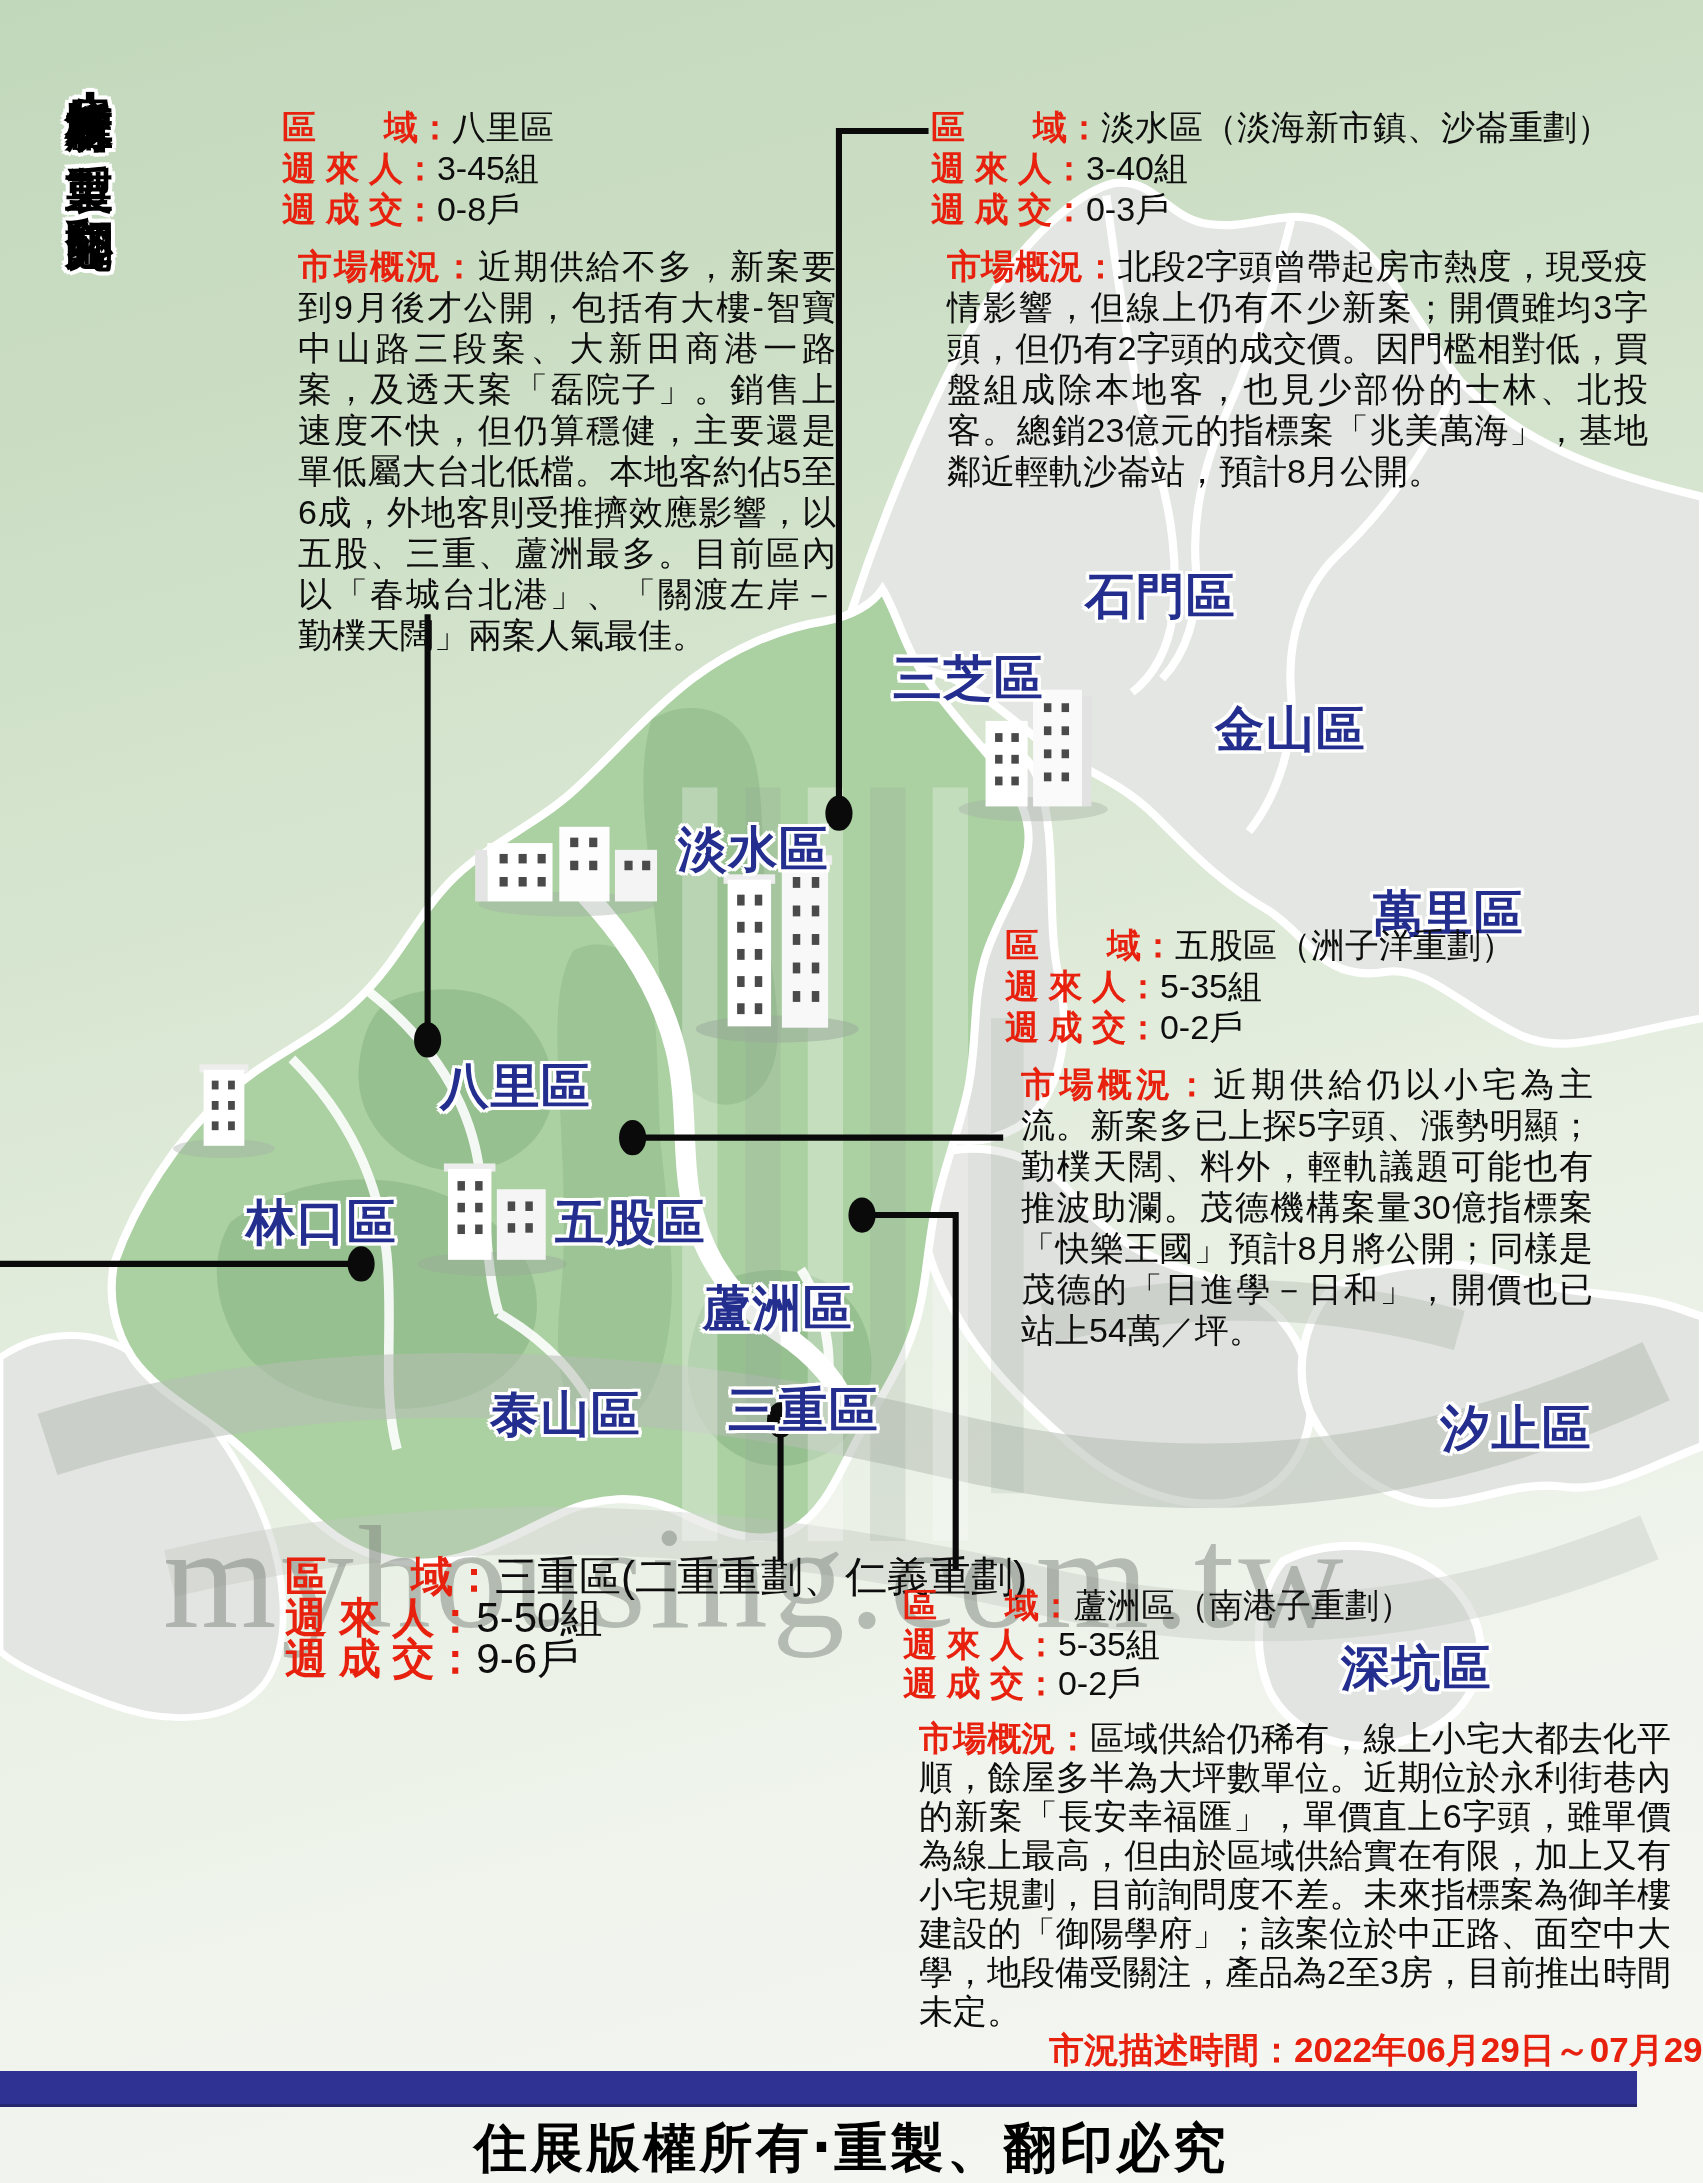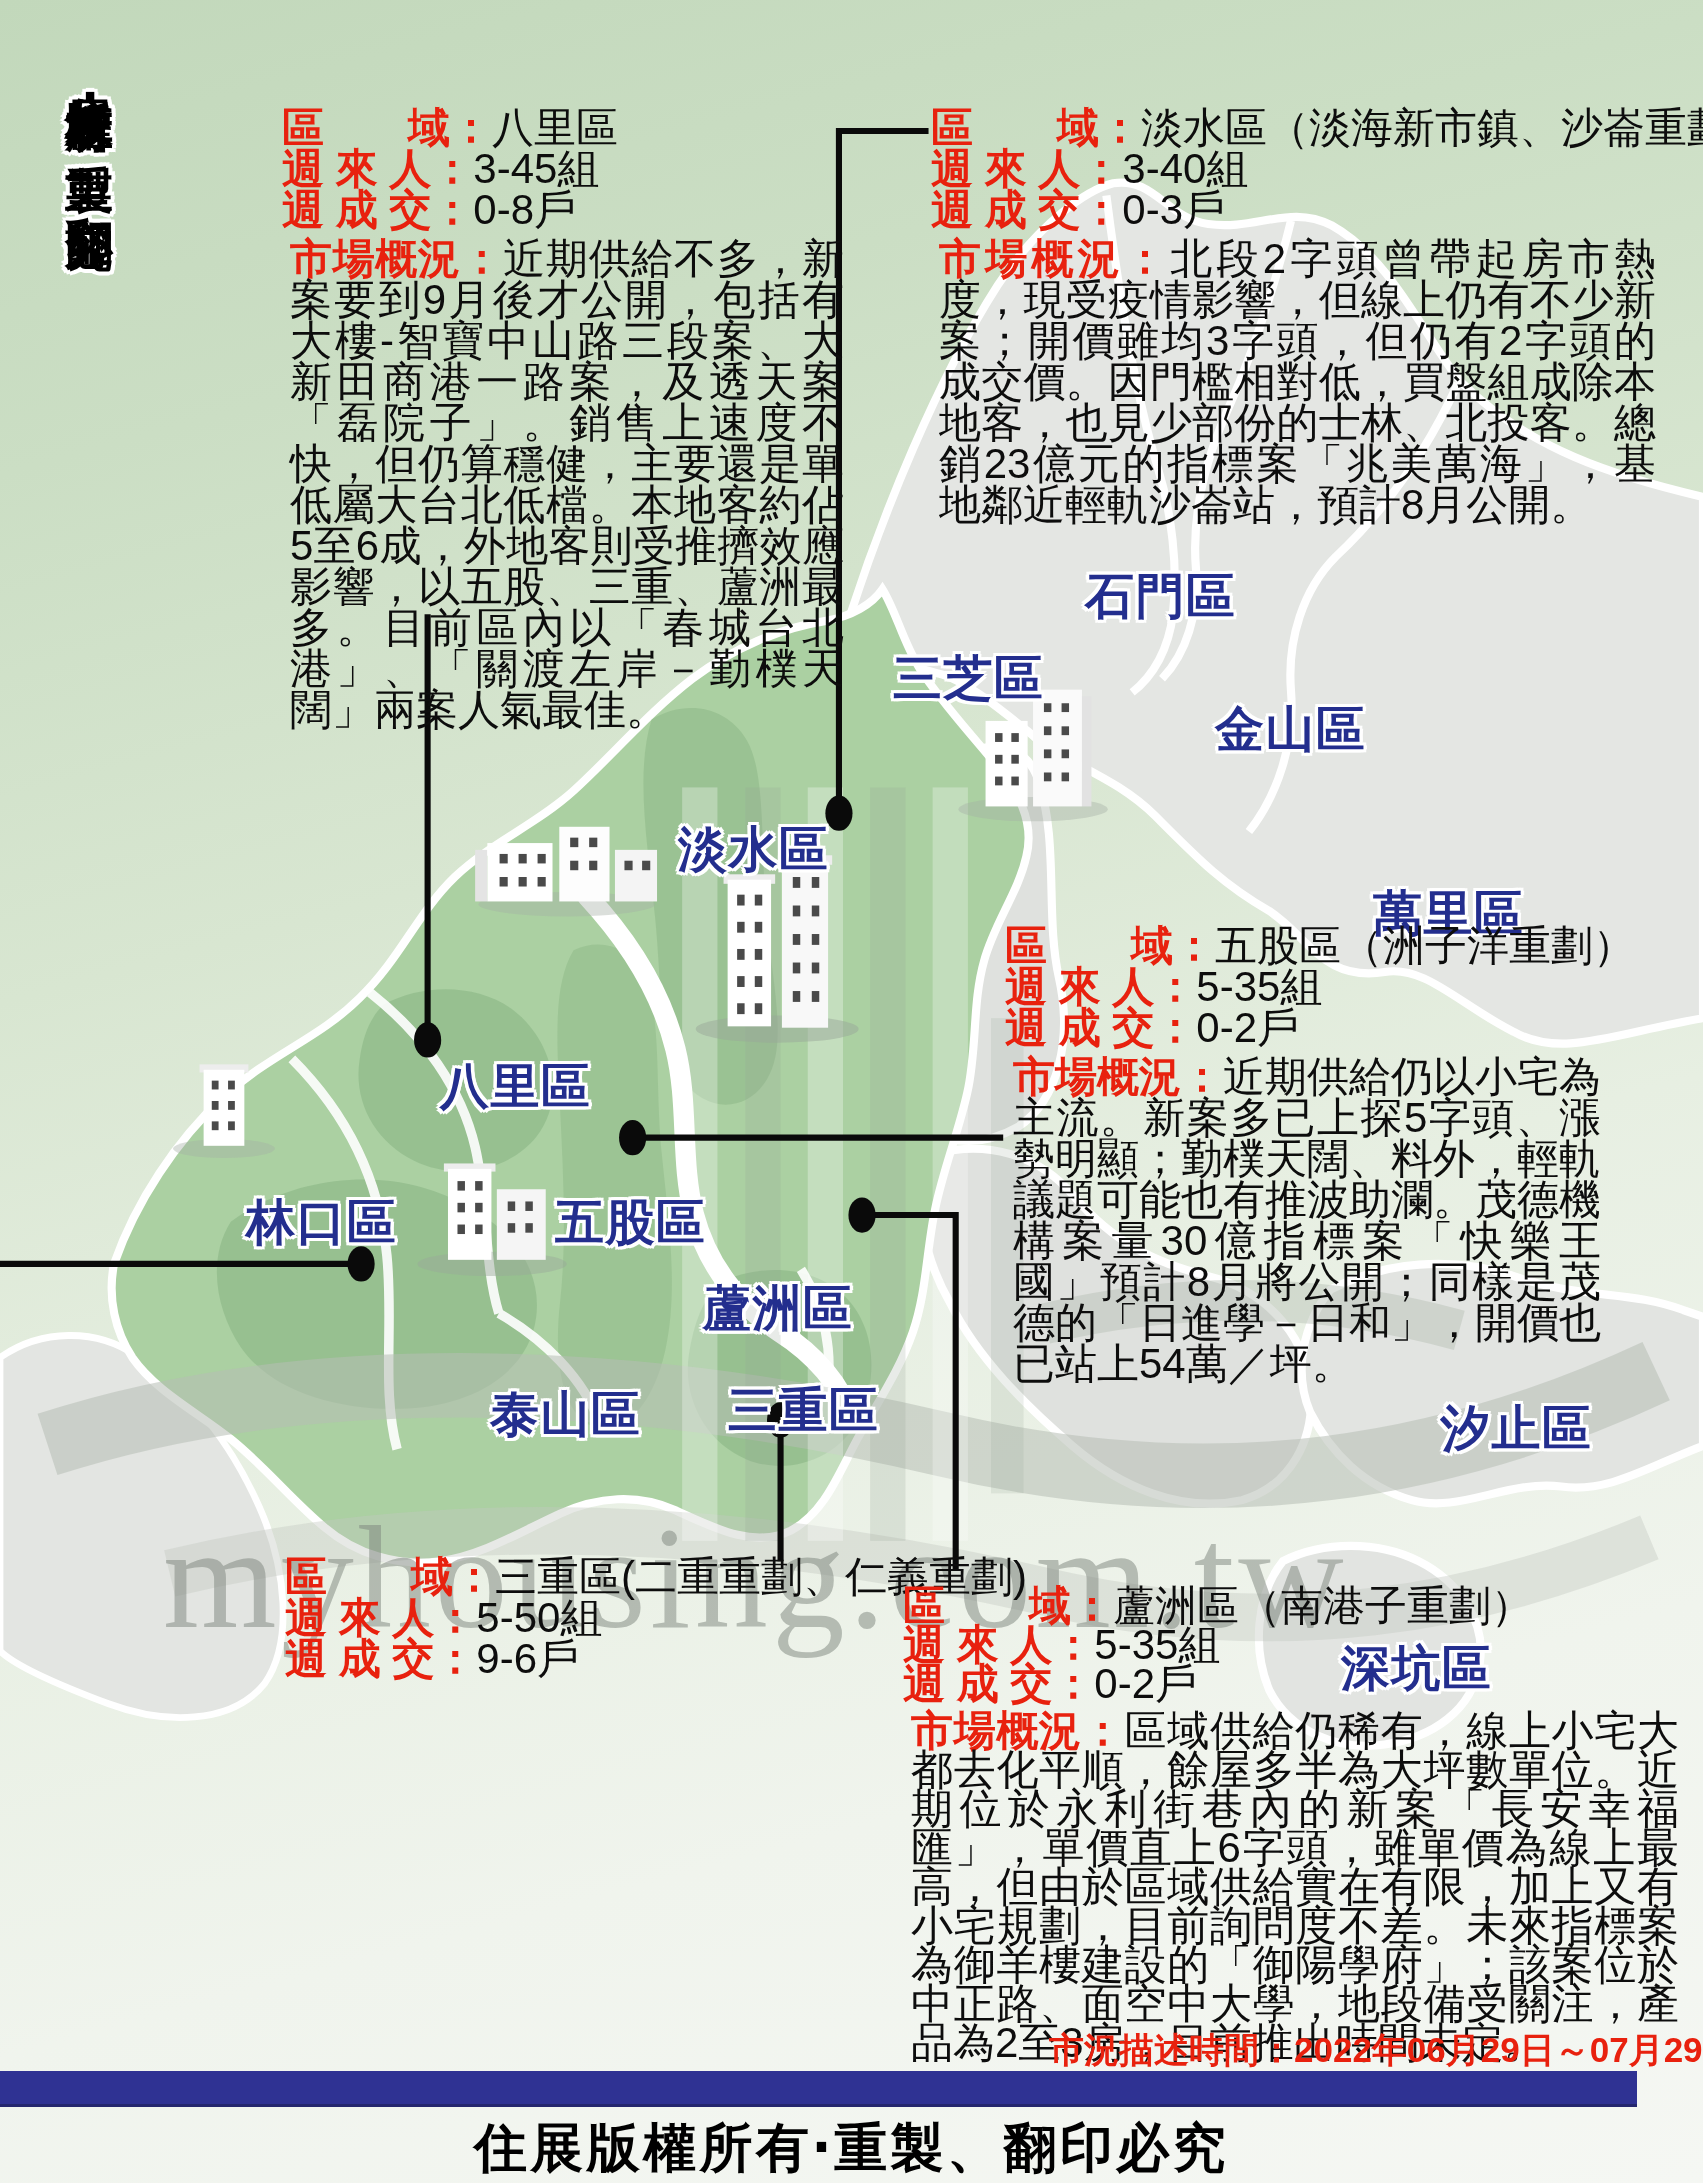--- a/index.html
+++ b/index.html
@@ -7,24 +7,24 @@
     position:relative;width:1703px;height:2183px;overflow:hidden;
     background:linear-gradient(165deg,#c2d8bb 0%,#cbdec4 18%,#d8e6d1 38%,#e7efe2 58%,#f0f4ed 78%,#f5f7f3 100%);
     font-family:"Liberation Sans","DejaVu Sans",sans-serif;
   }
   svg.map{position:absolute;left:0;top:0;width:1703px;height:2183px;}
   .dlabel{
     position:absolute;font-size:49px;font-weight:bold;color:#232e8e;white-space:nowrap;letter-spacing:1.4px;
     text-shadow:-3.4px 0 0 #fff,3.4px 0 0 #fff,0 -3.4px 0 #fff,0 3.4px 0 #fff,-2.7px -2.7px 0 #fff,2.7px -2.7px 0 #fff,-2.7px 2.7px 0 #fff,2.7px 2.7px 0 #fff;
     margin-top:30px;
   }
-  .panel{position:absolute;color:#0d0d0d;font-size:42px;line-height:41px;}
+  .panel{position:absolute;color:#0d0d0d;font-size:34px;line-height:41px;}
   .prow{white-space:nowrap;}
   .plabel{color:#e8210e;font-weight:bold;}
-  .ptext{margin:8px;text-align:justify;}
+  .ptext{margin:16px;text-align:justify;}
   .vcopy{
     position:absolute;left:57px;top:60px;writing-mode:vertical-rl;text-orientation:upright;
     font-size:48px;font-weight:900;color:#000;letter-spacing:1.4px;
     text-shadow:-4.1px 0 0 #fff,4.1px 0 0 #fff,0 -4.1px 0 #fff,0 4.1px 0 #fff,-3.4px -3.4px 0 #fff,3.4px -3.4px 0 #fff,-3.4px 3.4px 0 #fff,3.4px 3.4px 0 #fff;
   }
   .wmark{
     position:absolute;left:163px;top:1494px;font-family:"Liberation Serif","DejaVu Serif",serif;
     font-size:146px;color:#7d857d;opacity:.5;letter-spacing:4.1px;white-space:nowrap;
   }
   .datenote{position:absolute;left:1049px;top:2027px;font-size:35px;font-weight:bold;color:#e8210e;white-space:nowrap;}

